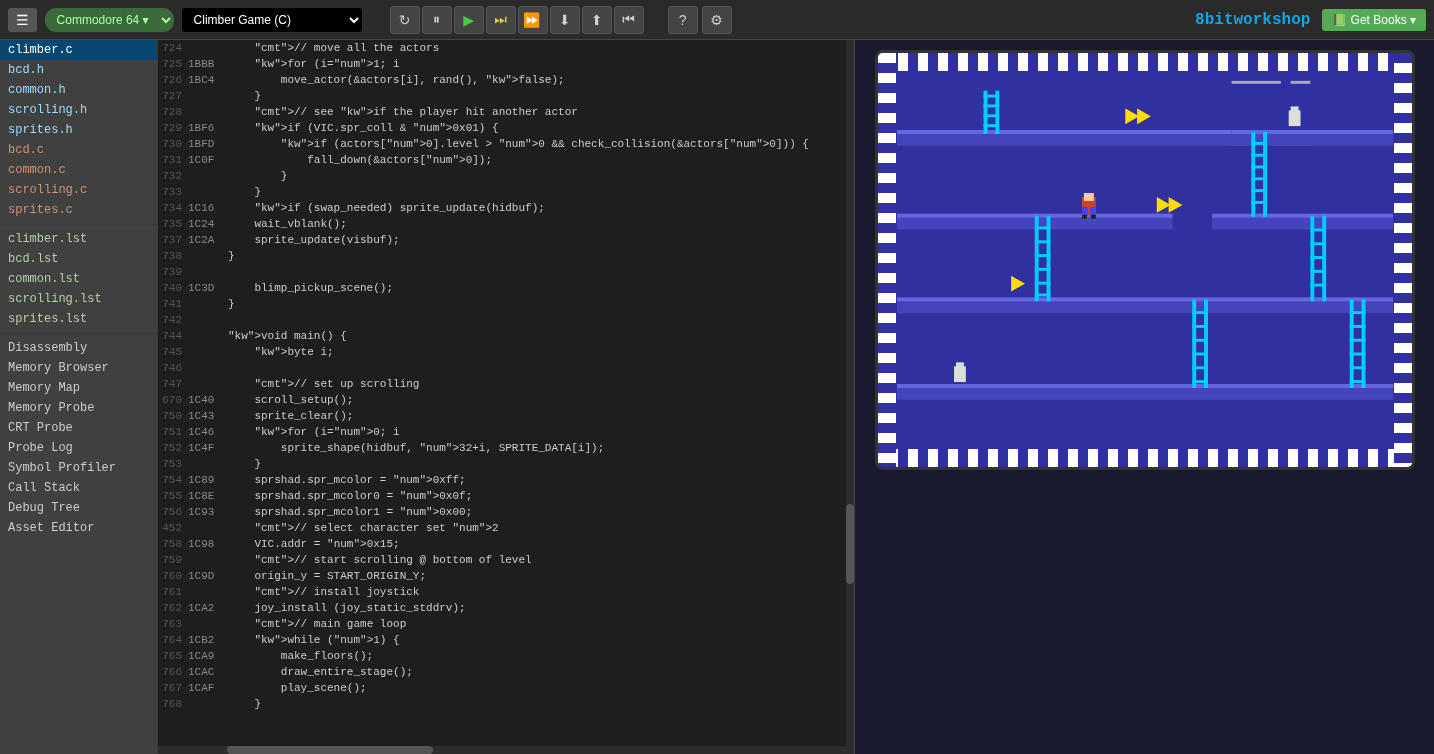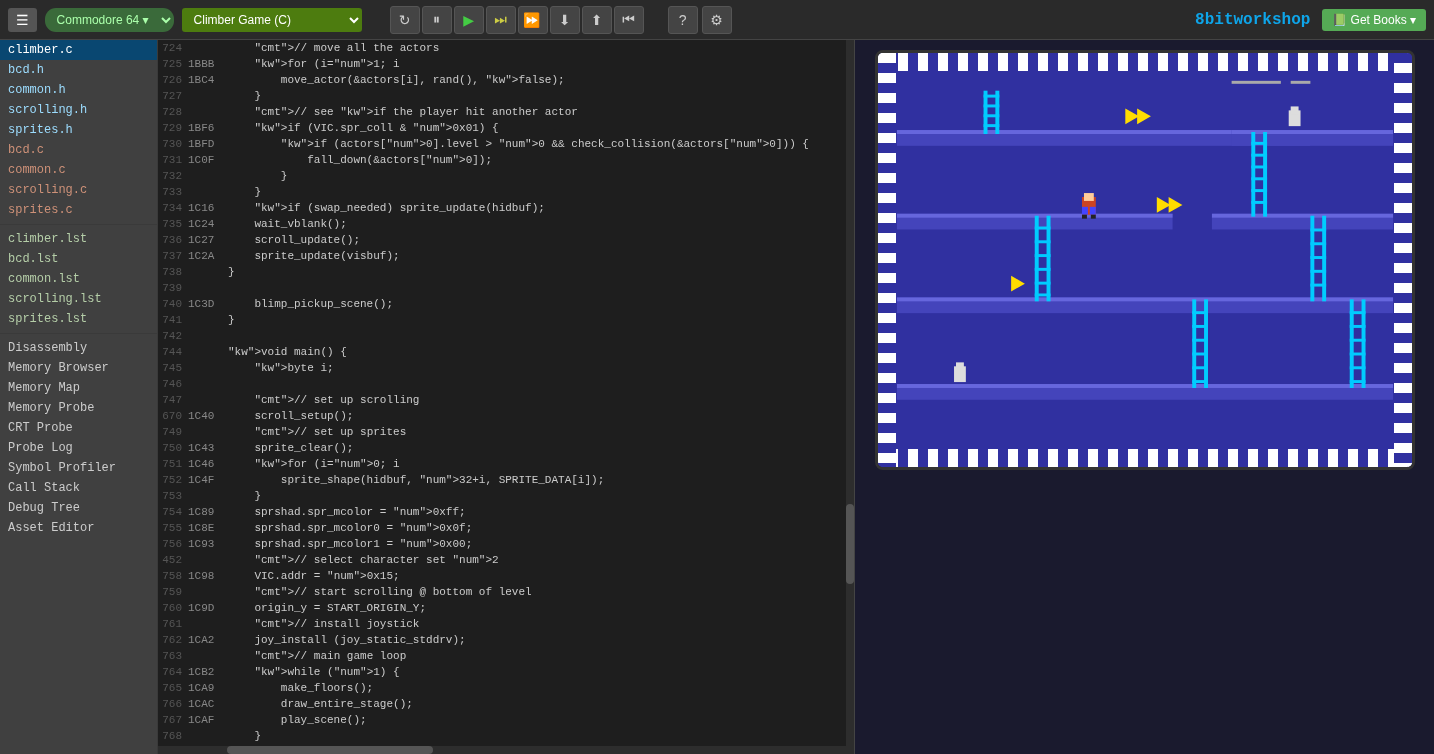--- a/index.html
+++ b/index.html
@@ -42,21 +42,21 @@
       background: #3a6a3a;
       border: none;
       color: #aaffaa;
       padding: 4px 8px;
       border-radius: 11px;
       cursor: pointer;
       font-size: 12px;
       min-width: 120px;
     }
     .project-dropdown {
-      background: #4d7c0f;
+      background: #000000;
       border: none;
       color: #fff;
       padding: 4px 8px;
       border-radius: 3px;
       cursor: pointer;
       font-size: 12px;
       min-width: 180px;
     }
     .toolbar-group {
       display: flex;
@@ -405,25 +405,20 @@
           <span class="line-num">734</span>
           <span class="line-addr">1C16</span>
           <span class="line-code">    <span class="&lt;span">"kw"</span>&gt;if (swap_needed) sprite_update(hidbuf);</span>
         </div>
         <div class="code-line">
           <span class="line-num">735</span>
           <span class="line-addr">1C24</span>
           <span class="line-code">    wait_vblank();</span>
         </div>
         <div class="code-line">
-          <span class="line-num">736</span>
-          <span class="line-addr">1C27</span>
-          <span class="line-code">    scroll_update();</span>
-        </div>
-        <div class="code-line">
           <span class="line-num">737</span>
           <span class="line-addr">1C2A</span>
           <span class="line-code">    sprite_update(visbuf);</span>
         </div>
         <div class="code-line">
           <span class="line-num">738</span>
           <span class="line-addr"></span>
           <span class="line-code">}</span>
         </div>
         <div class="code-line">
@@ -463,25 +458,20 @@
         </div>
         <div class="code-line">
           <span class="line-num">747</span>
           <span class="line-addr"></span>
           <span class="line-code">    <span class="&lt;span">"cmt"</span>&gt;// set up scrolling</span>
         </div>
         <div class="code-line">
           <span class="line-num">670</span>
           <span class="line-addr">1C40</span>
           <span class="line-code">    scroll_setup();</span>
-        </div>
-        <div class="code-line">
-          <span class="line-num">749</span>
-          <span class="line-addr"></span>
-          <span class="line-code">    <span class="&lt;span">"cmt"</span>&gt;// set up sprites</span>
         </div>
         <div class="code-line">
           <span class="line-num">750</span>
           <span class="line-addr">1C43</span>
           <span class="line-code">    sprite_clear();</span>
         </div>
         <div class="code-line">
           <span class="line-num">751</span>
           <span class="line-addr">1C46</span>
           <span class="line-code">    <span class="&lt;span">"kw"</span>&gt;for (i=<span class="&lt;span">"num"</span>&gt;0; i</span>

